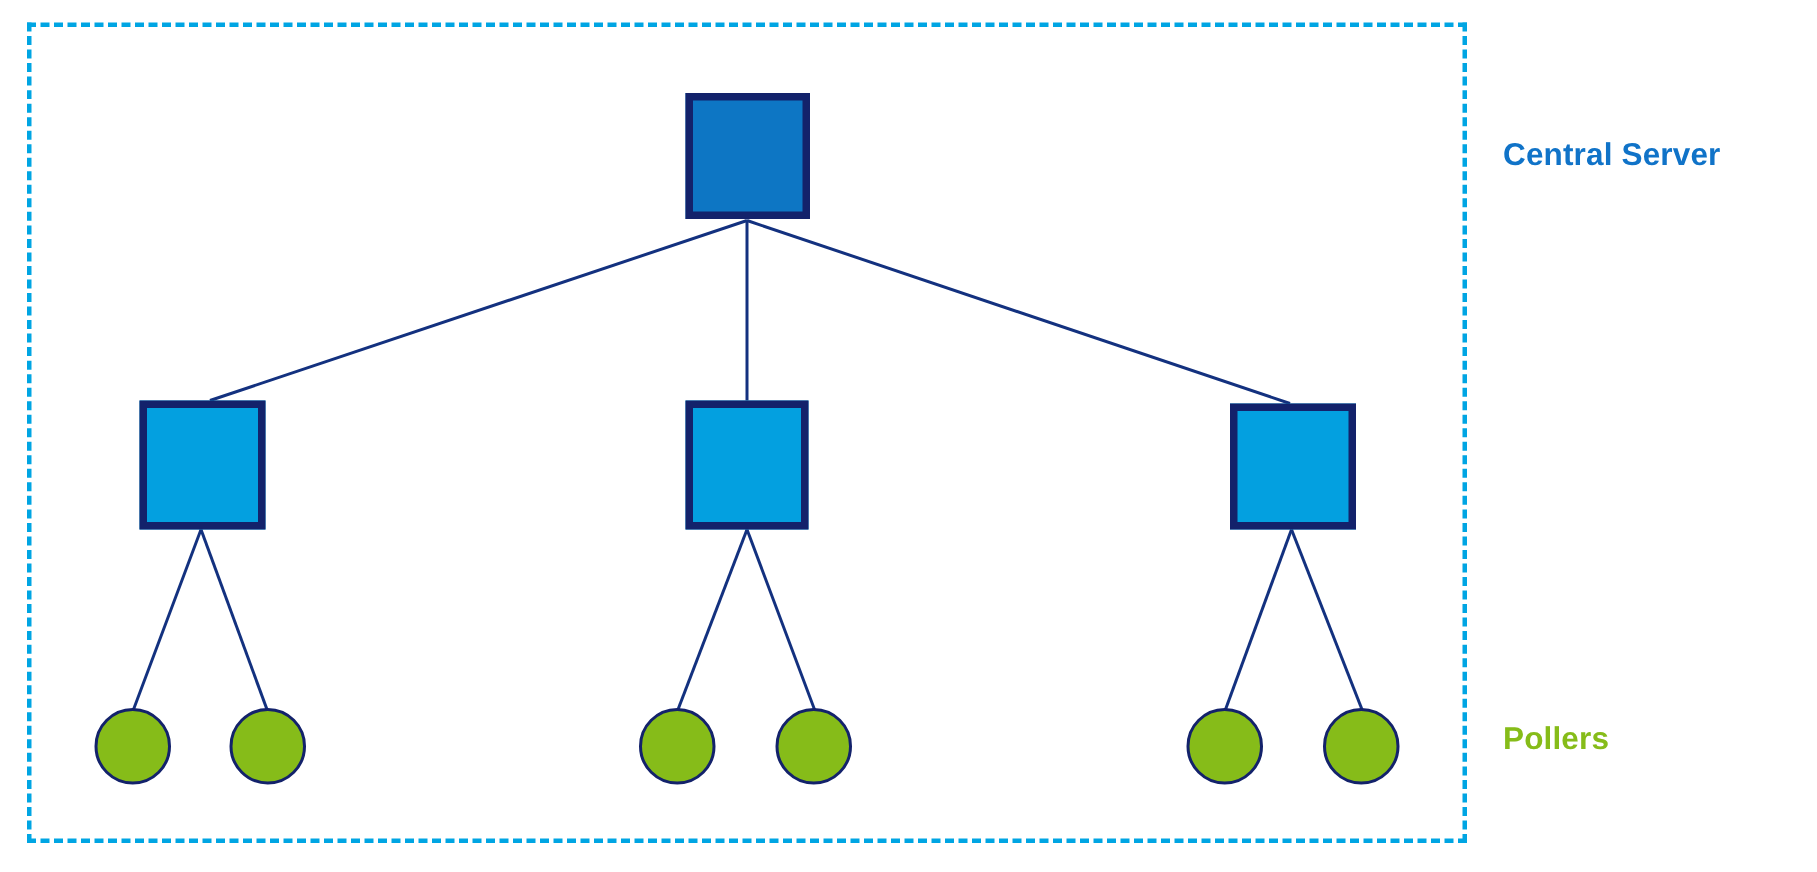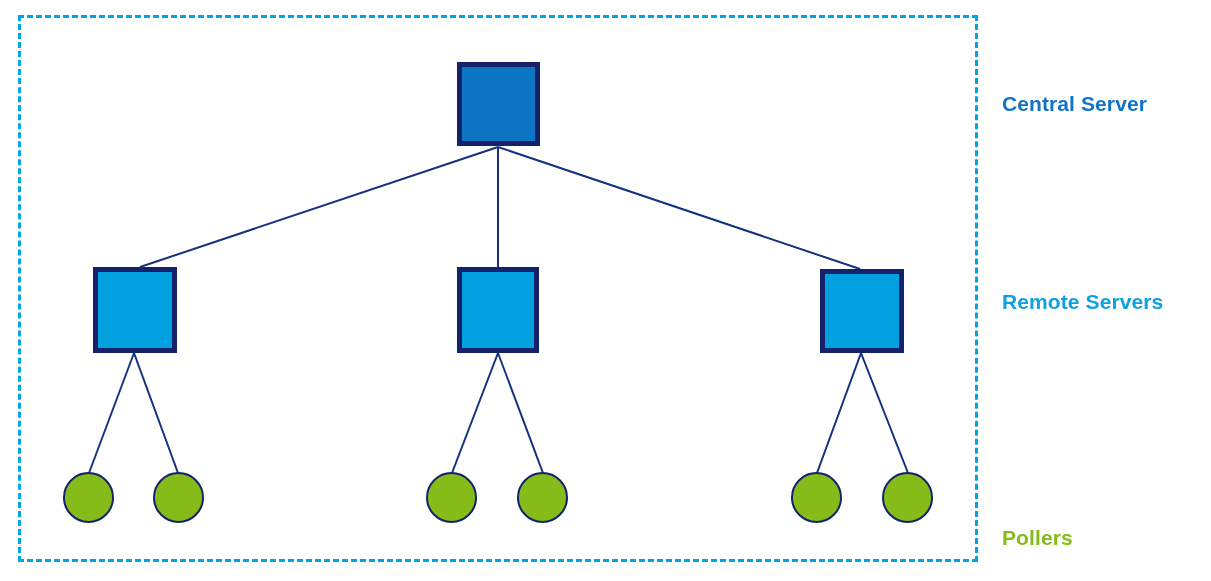--- a/index.html
+++ b/index.html
@@ -60,21 +60,21 @@
   
   .legend-label {
     position: absolute;
     font-weight: bold;
     font-size: 21px;
     letter-spacing: 0.1px;
     white-space: nowrap;
   }
   .legend-central { color: #1073C8; left: 1002px; top: 92px; text-align: right; }
   .legend-remote  { color: #0DA0E2; left: 1002px; top: 290px; }
-  .legend-pollers { color: #86BC19; left: 1002px; top: 481px; margin-top: 45px; }
+  .legend-pollers { color: #86BC19; left: 1002px; top: 481px; }
 </style>
 </head>
 <body>
 
 <div id="canvas">
 
   <div class="boundary"></div>
 
   <svg id="links" viewBox="0 0 1211 581" width="1211" height="581" xmlns="http://www.w3.org/2000/svg">
     <g id="links-group" stroke="#13317F" stroke-width="2" fill="none">
@@ -97,16 +97,15 @@
   <div class="node-square remote" style="left: 820px; top: 269px; width: 84px; height: 84px;"></div>
 
   <div class="node-circle" style="left: 63px; top: 472px; width: 51px; height: 51px;"></div>
   <div class="node-circle" style="left: 153px; top: 472px; width: 51px; height: 51px;"></div>
   <div class="node-circle" style="left: 426px; top: 472px; width: 51px; height: 51px;"></div>
   <div class="node-circle" style="left: 517px; top: 472px; width: 51px; height: 51px;"></div>
   <div class="node-circle" style="left: 791px; top: 472px; width: 51px; height: 51px;"></div>
   <div class="node-circle" style="left: 882px; top: 472px; width: 51px; height: 51px;"></div>
 
   <div class="legend-label legend-central">Central Server</div>
-  <div class="legend-label legend-remote">Remote Servers</div>
   <div class="legend-label legend-pollers">Pollers</div>
 
 </div>
 
 </body></html>

